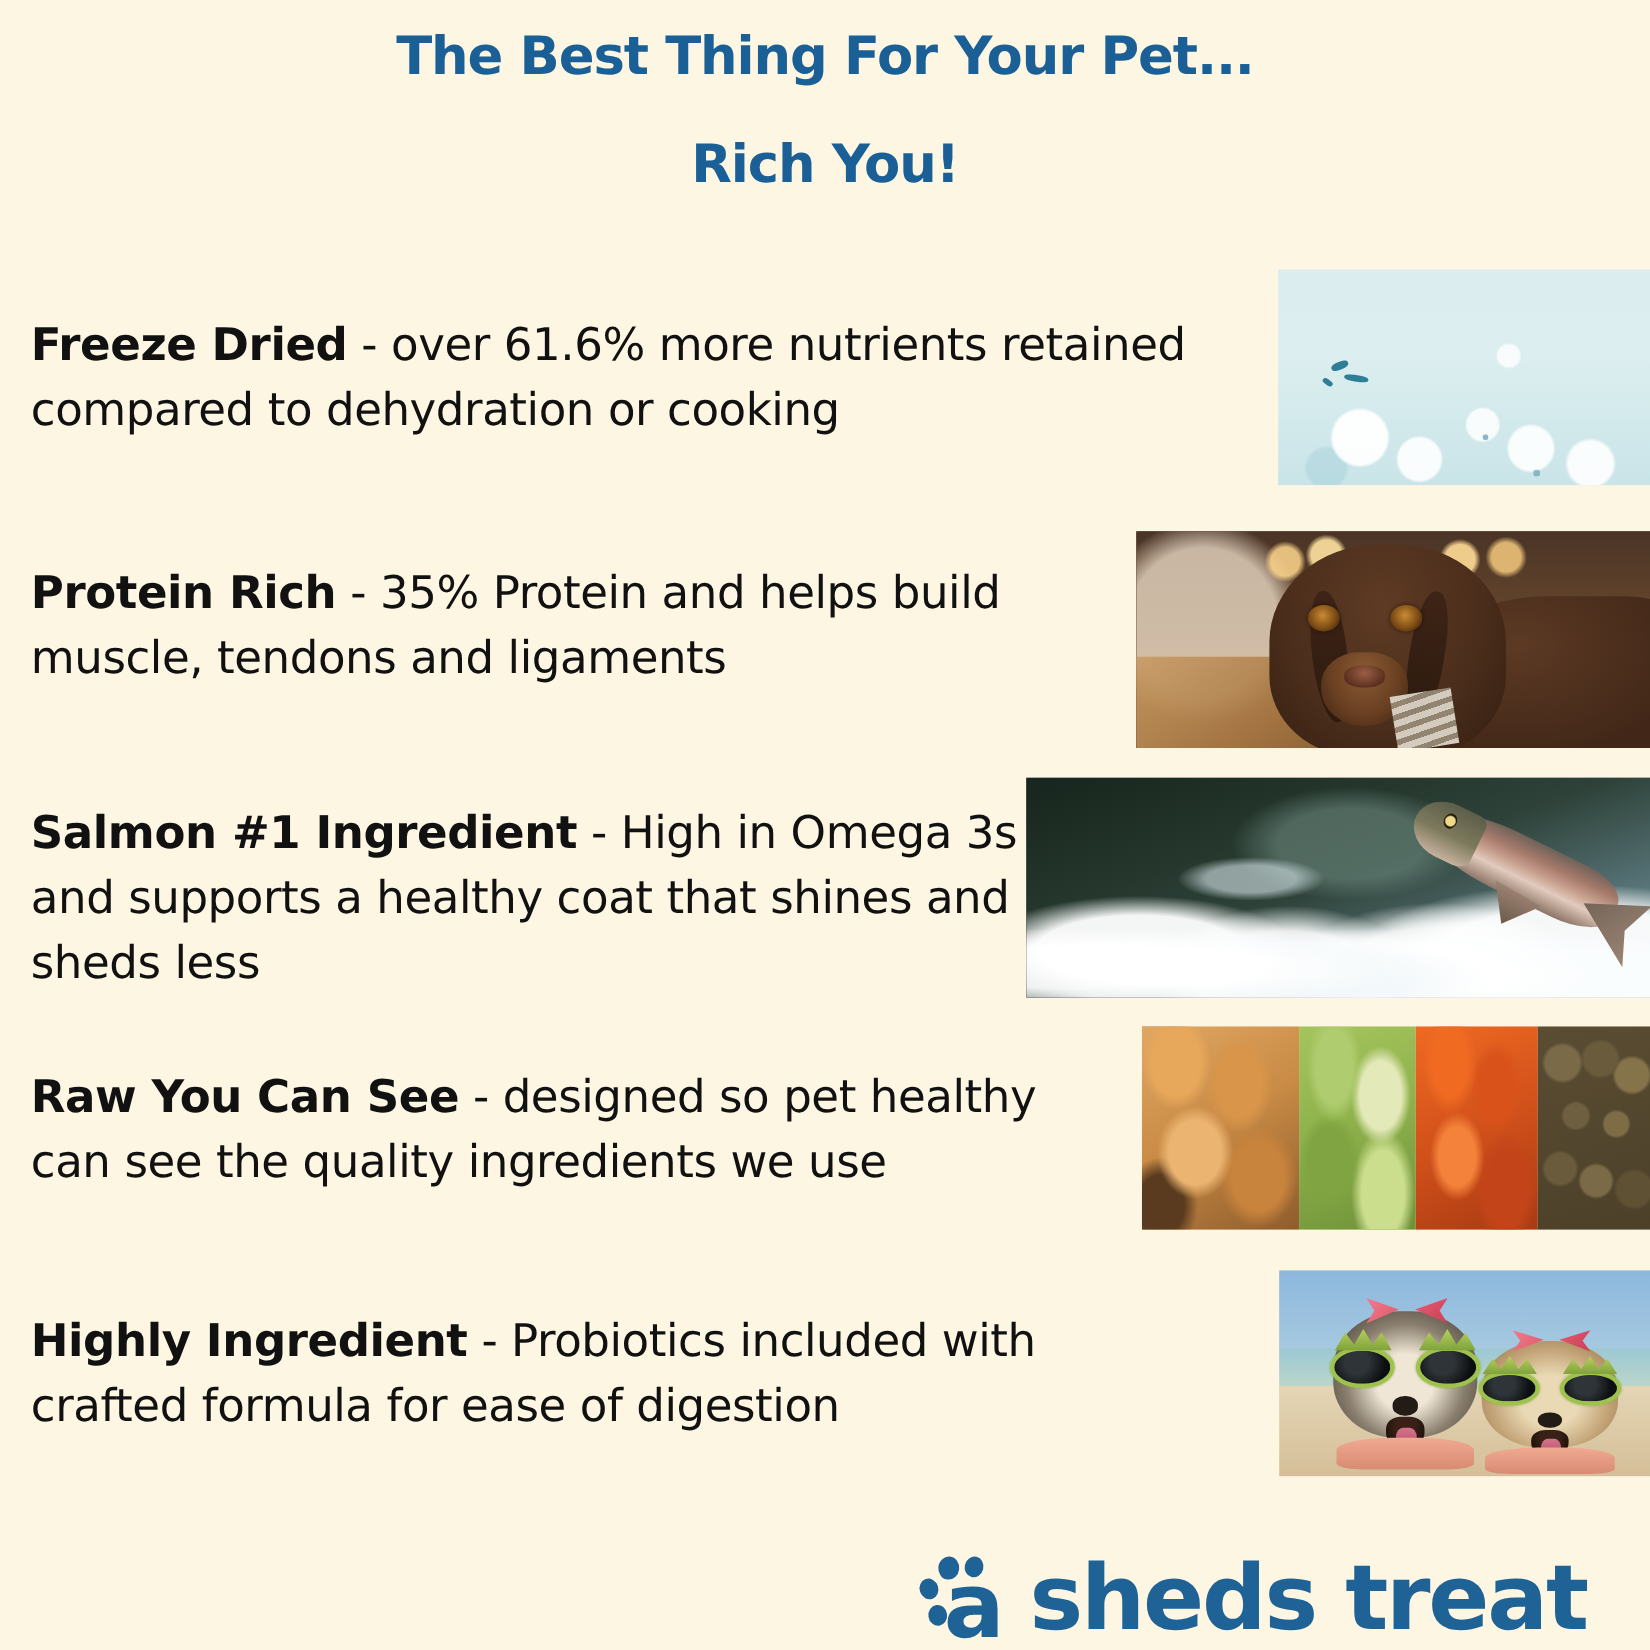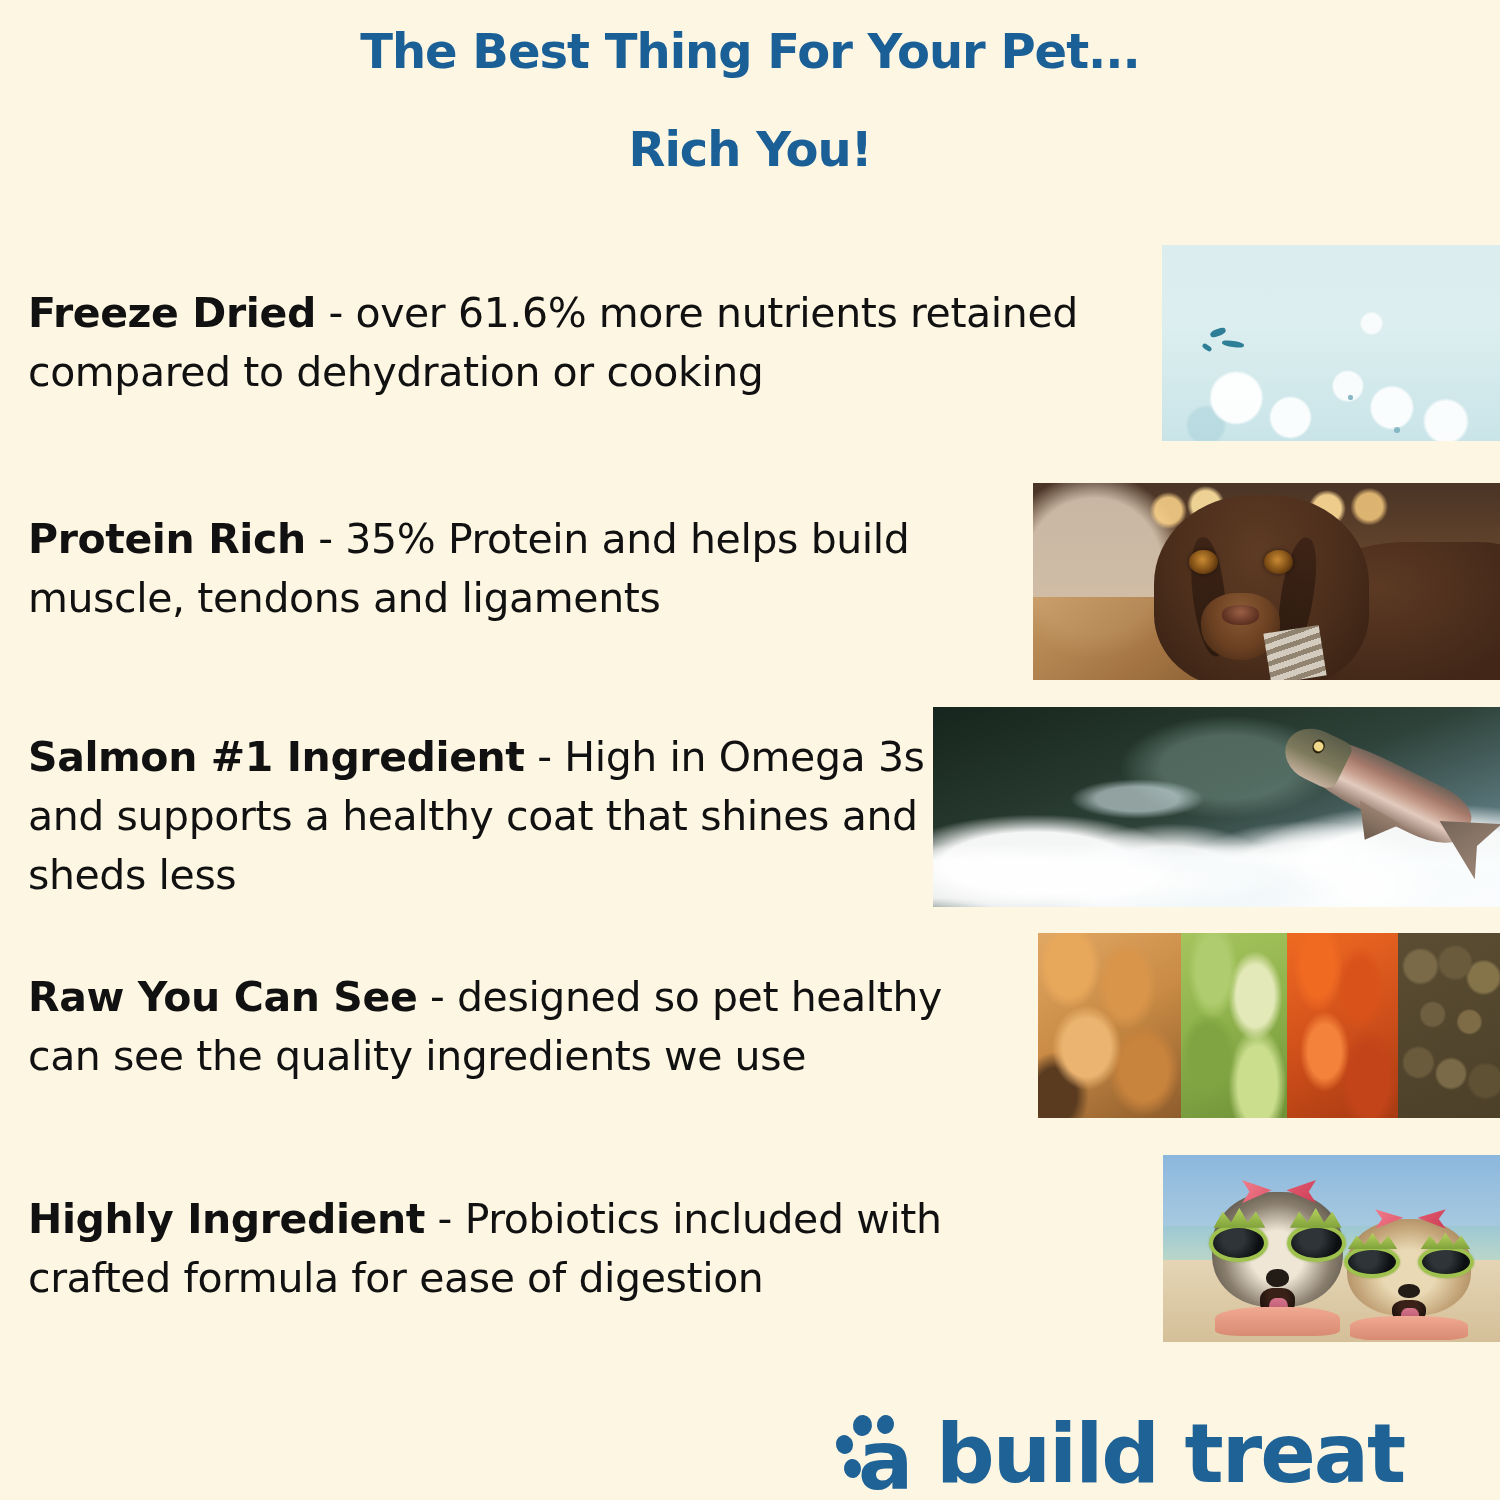--- a/index.html
+++ b/index.html
@@ -474,14 +474,14 @@
 </div>
 
 <div class="logo">
   <div class="logo-paw">
     <span class="pad pad-1"></span>
     <span class="pad pad-2"></span>
     <span class="pad pad-3"></span>
     <span class="pad pad-4"></span>
     <span class="logo-a">a</span>
   </div>
-  <span class="logo-word">build treat</span>
+  <span class="logo-word">sheds treat</span>
 </div>
 
 </body></html>

